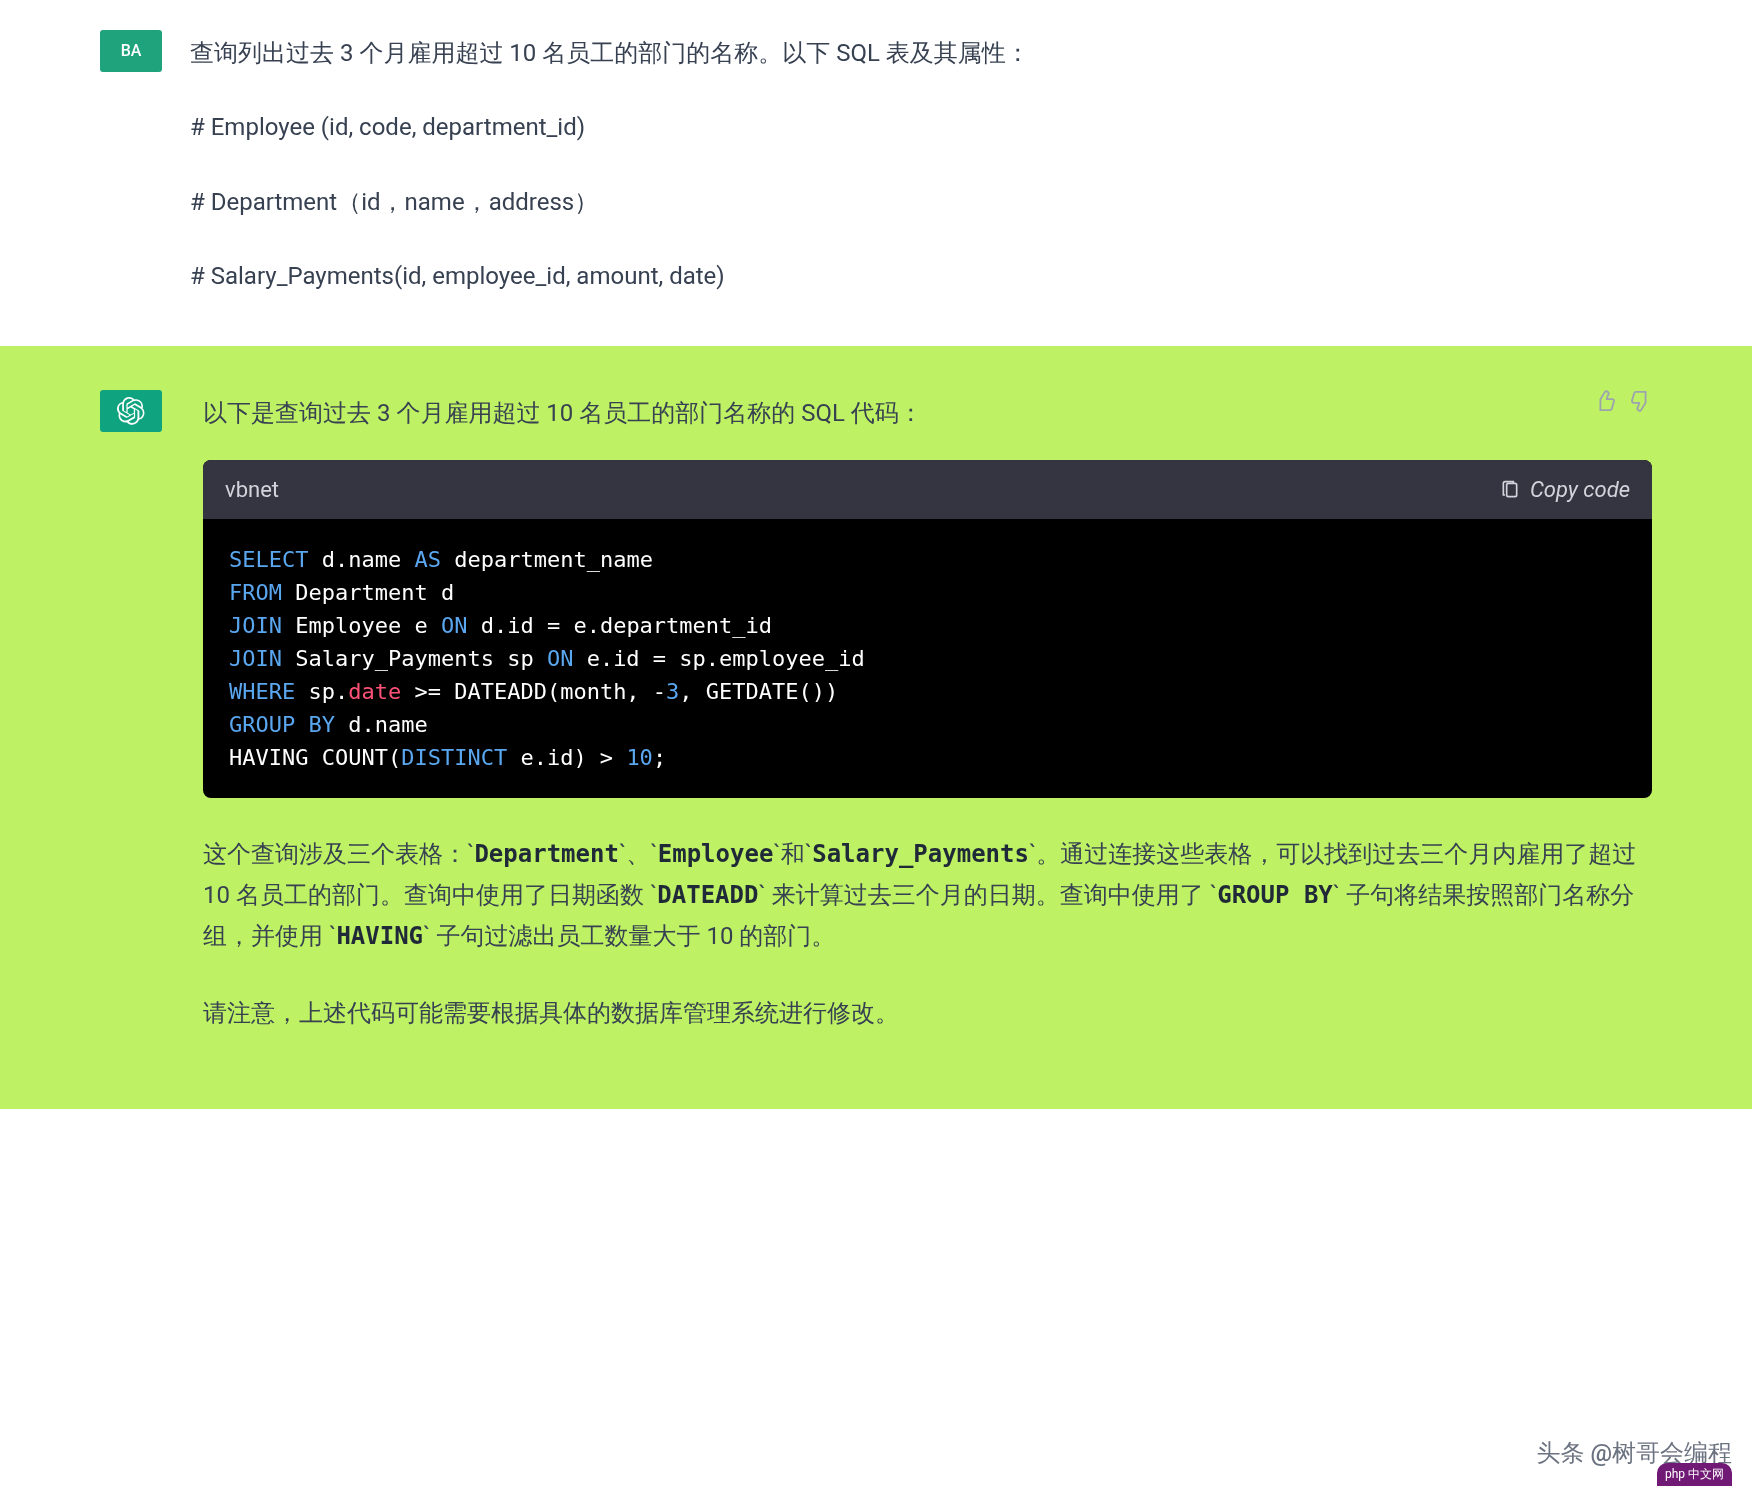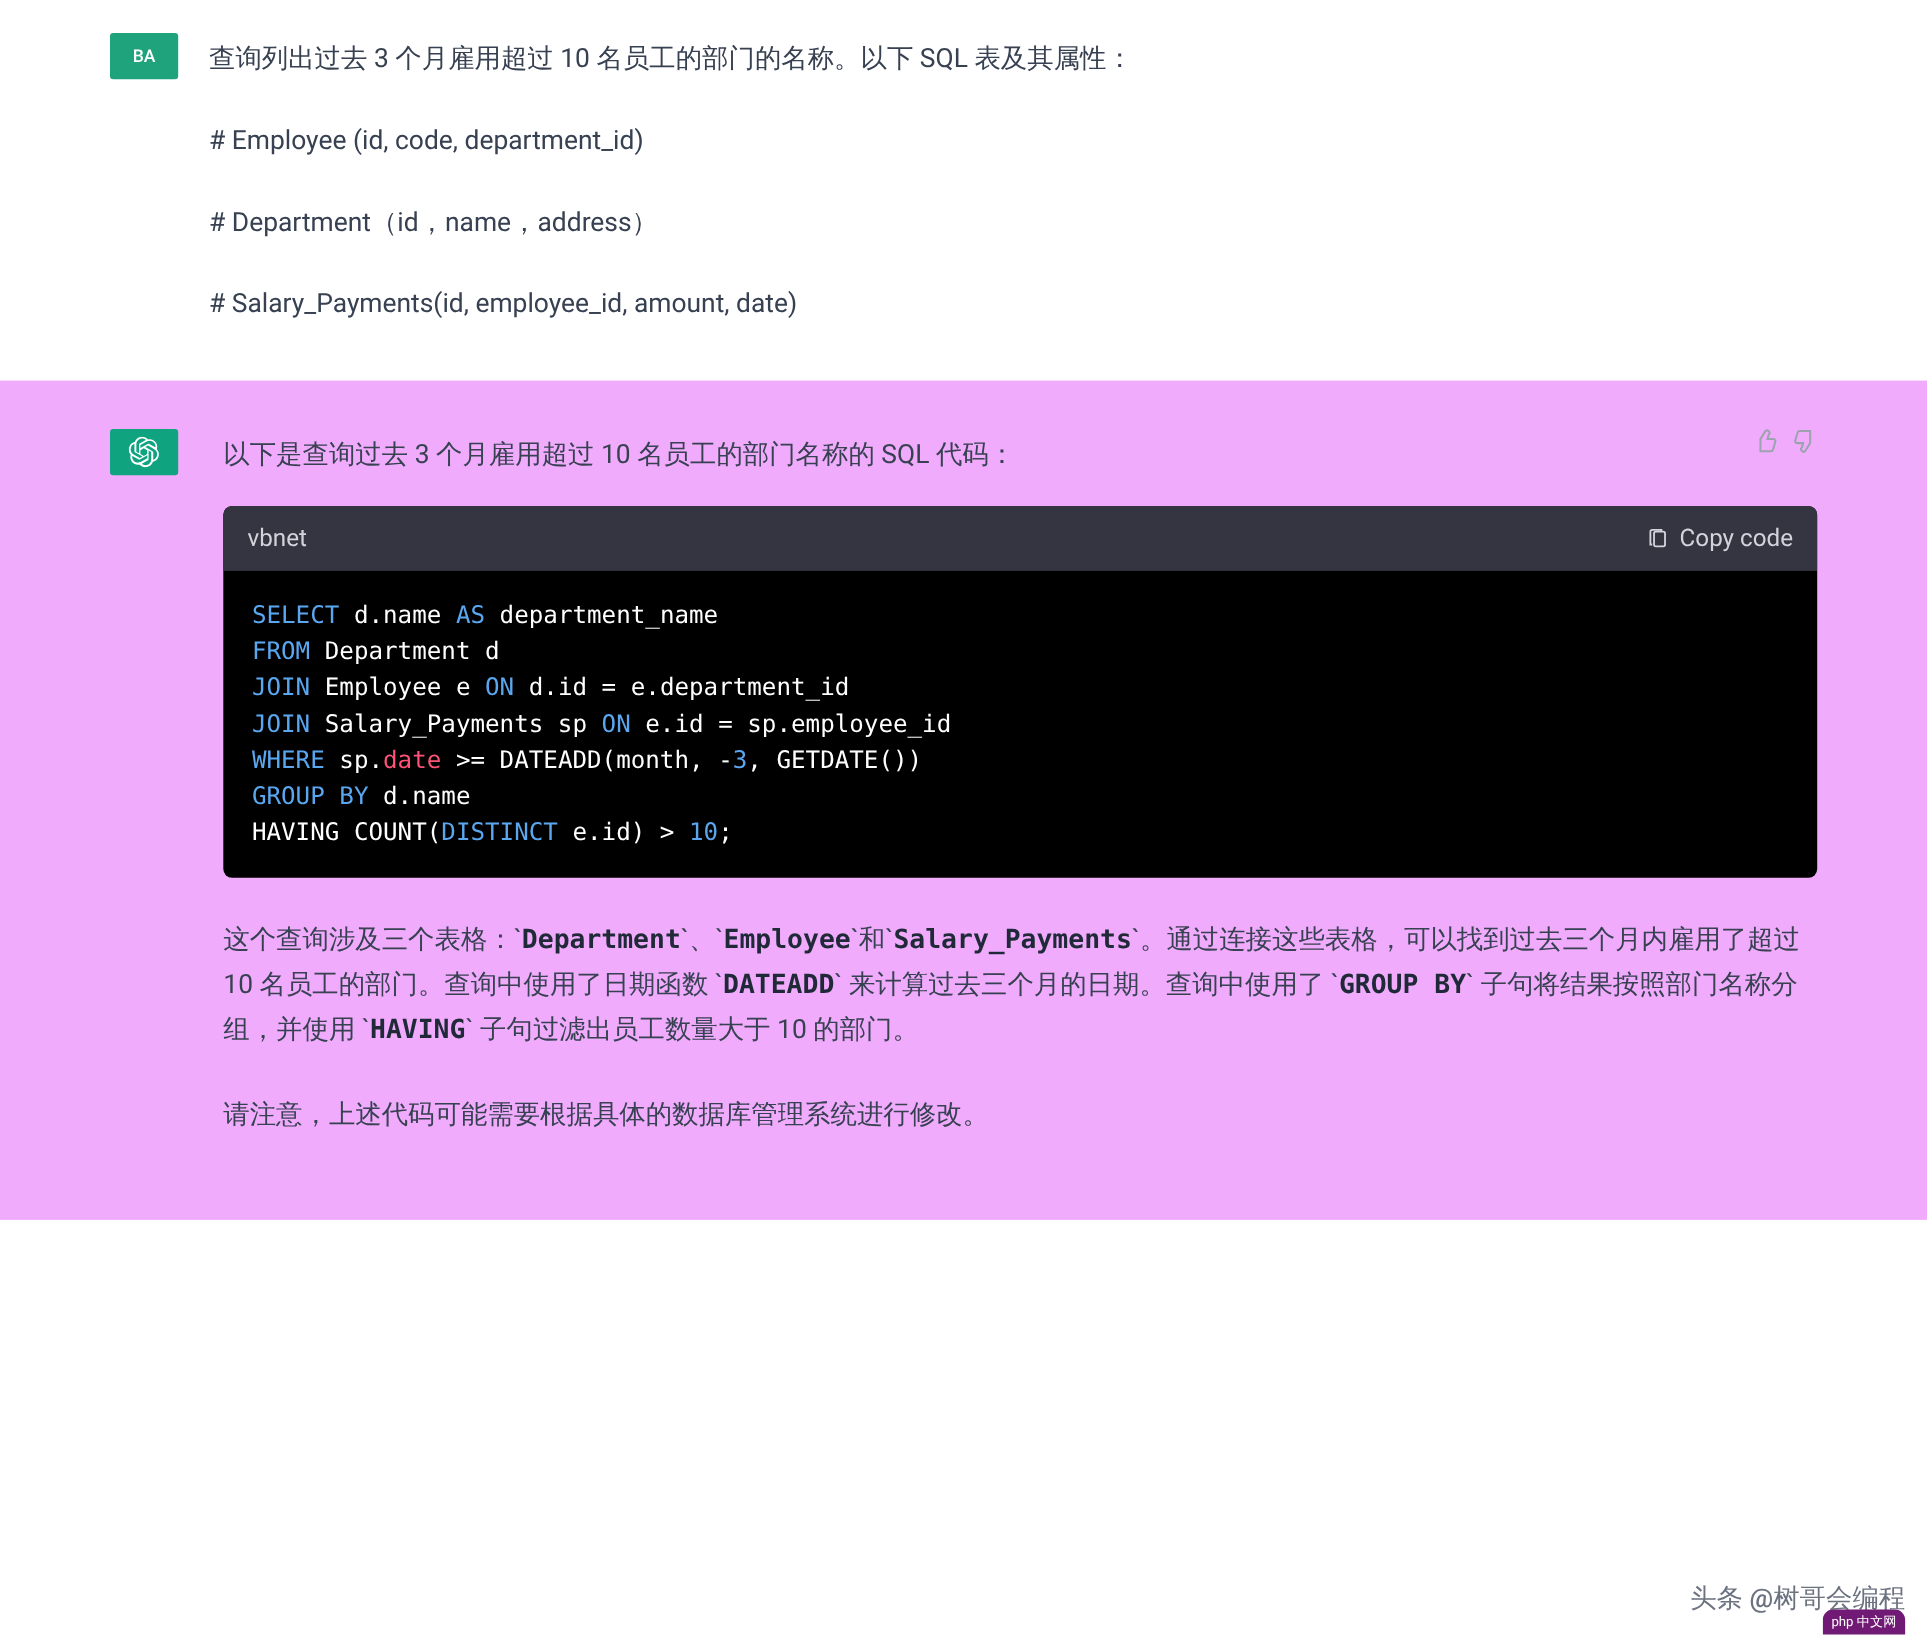--- a/index.html
+++ b/index.html
@@ -17,21 +17,21 @@
     .message-section {
       padding: 30px 100px 30px 100px;
       display: flex;
       gap: 28px;
     }
     .user-section {
       background: #ffffff;
       padding-bottom: 50px;
     }
     .assistant-section {
-      background: #f0abfc;
+      background: #bef264;
       padding-top: 44px;
       padding-bottom: 40px;
       position: relative;
       gap: 41px;
     }
     .avatar {
       width: 62px;
       height: 42px;
       flex-shrink: 0;
       display: flex;
@@ -97,20 +97,21 @@
       align-items: center;
       color: #d1d5db;
       font-size: 22px;
     }
     .copy-btn {
       display: flex;
       align-items: center;
       gap: 10px;
       cursor: pointer;
       color: #d1d5db;
+      font-style: italic;
     }
     .copy-btn svg {
       width: 20px;
       height: 20px;
     }
     .code-content {
       padding: 24px 26px;
       font-family: "Menlo", "Monaco", "Consolas", monospace;
       font-size: 22px;
       line-height: 1.5;

